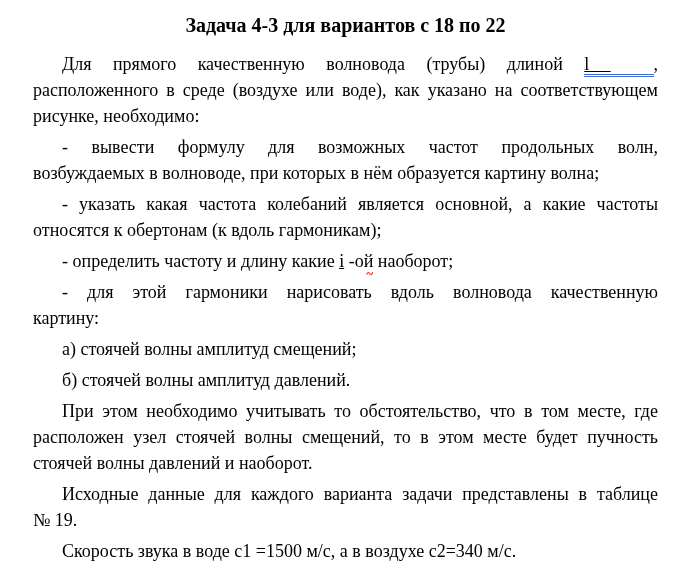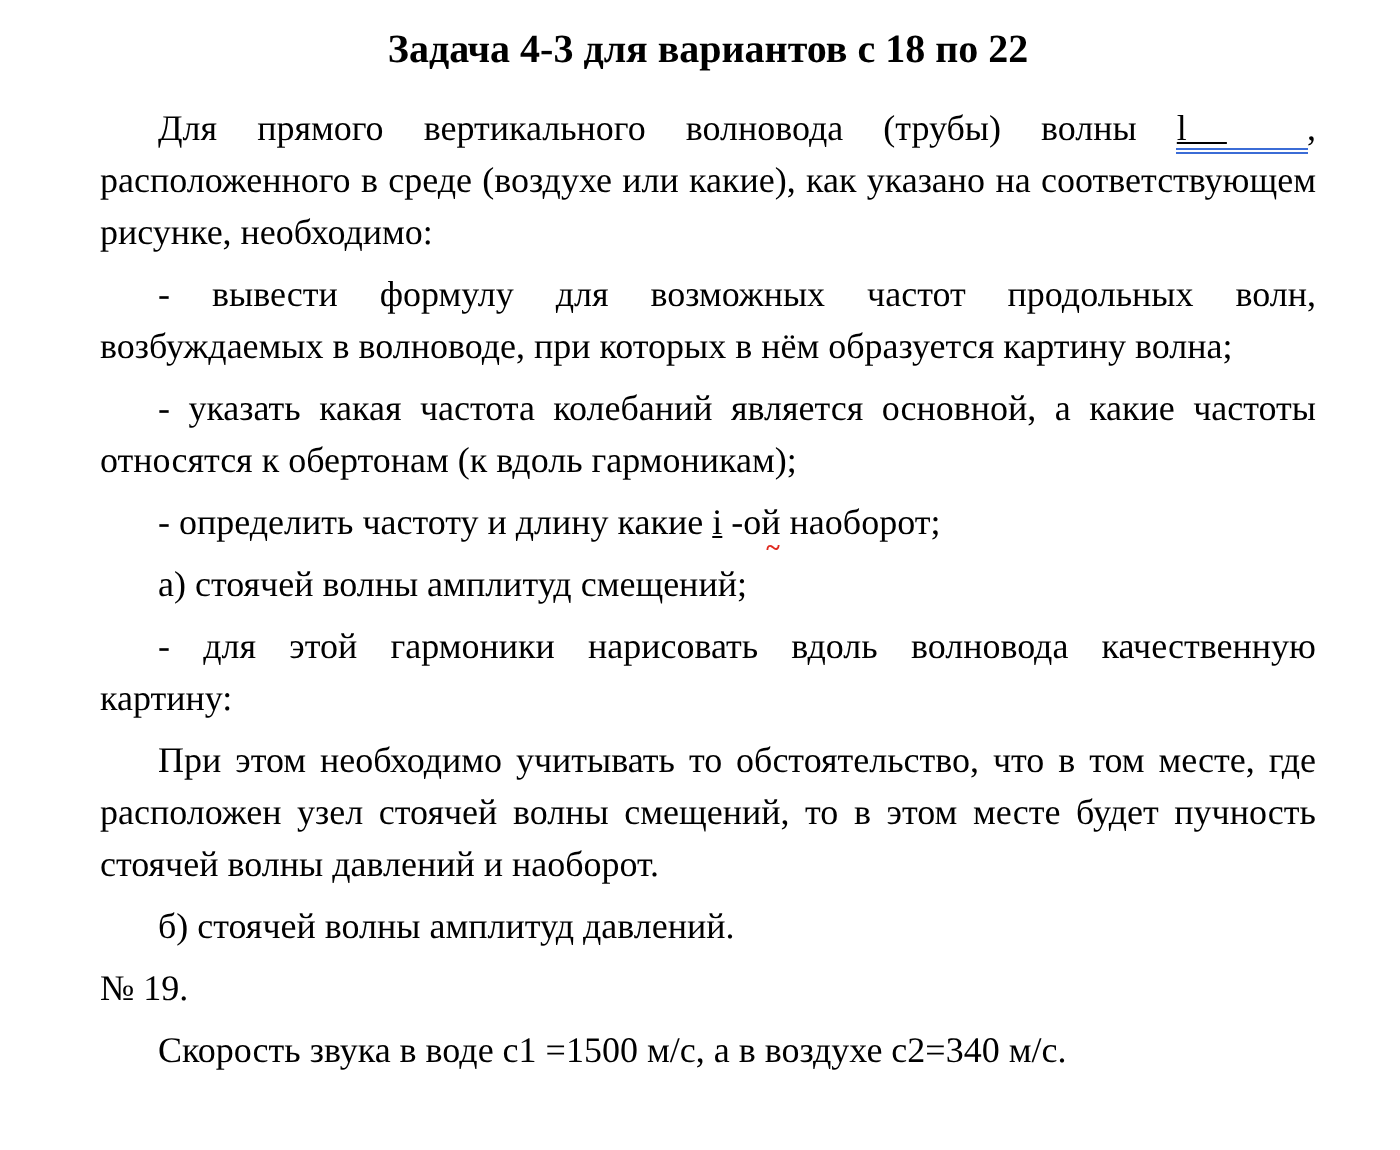--- a/index.html
+++ b/index.html
@@ -8,21 +8,21 @@
     background: #ffffff;
   }
   body {
     width: 700px;
     height: 575px;
     overflow: hidden;
     font-family: "Liberation Serif", "DejaVu Serif", serif;
     color: #000000;
   }
   .doc {
-    padding: 12px 42px 0 50px;
+    padding: 12px 42px 0 33px;
   }
   h1.title {
     font-size: 20px;
     line-height: 27px;
     font-weight: bold;
     text-align: center;
     margin: 0 0 12px 0;
   }
   p.para {
     margin: 0 0 5px 0;
@@ -67,50 +67,51 @@
     line-height: 13px;
   }
 </style>
 </head>
 <body>
 
 <div class="doc">
   <h1 class="title">Задача 4-3 для вариантов с 18 по 22</h1>
   <div>
       <p class="para">
-        <span class="line justify first"><span class="seg seg-plain">Для прямого вертикального волновода (трубы) волны </span><span class="seg seg-underline-grammar">l&nbsp;</span><span class="seg seg-grammar-tail">&nbsp;&nbsp;</span><span class="seg seg-plain">,</span></span>
-        <span class="line justify"><span class="seg seg-plain">расположенного в среде (воздухе или какие), как указано на соответствующем</span></span>
+        <span class="line justify first"><span class="seg seg-plain">Для прямого качественную волновода (трубы) длиной </span><span class="seg seg-underline-grammar">l&nbsp;</span><span class="seg seg-grammar-tail">&nbsp;&nbsp;</span><span class="seg seg-plain">,</span></span>
+        <span class="line justify"><span class="seg seg-plain">расположенного в среде (воздухе или воде), как указано на соответствующем</span></span>
         <span class="line"><span class="seg seg-plain">рисунке, необходимо:</span></span>
       </p>
       <p class="para">
         <span class="line justify first"><span class="seg seg-plain">- вывести формулу для возможных частот продольных волн,</span></span>
         <span class="line"><span class="seg seg-plain">возбуждаемых в волноводе, при которых в нём образуется картину волна;</span></span>
       </p>
       <p class="para">
         <span class="line justify first"><span class="seg seg-plain">- указать какая частота колебаний является основной, а какие частоты</span></span>
         <span class="line"><span class="seg seg-plain">относятся к обертонам (к вдоль гармоникам);</span></span>
       </p>
       <p class="para">
         <span class="line first"><span class="seg seg-plain">- определить частоту и длину какие </span><span class="seg seg-underline-spell">i</span><span class="seg seg-plain"> -ой наоборот;</span></span>
       </p>
       <p class="para">
+        <span class="line justify first"><span class="seg seg-plain">- для этой гармоники нарисовать вдоль волновода качественную</span></span>
+        <span class="line"><span class="seg seg-plain">картину:</span></span>
+      </p>
+      <p class="para">
         <span class="line first"><span class="seg seg-plain">а) стоячей волны амплитуд смещений;</span></span>
       </p>
       <p class="para">
-        <span class="line justify first"><span class="seg seg-plain">- для этой гармоники нарисовать вдоль волновода качественную</span></span>
-        <span class="line"><span class="seg seg-plain">картину:</span></span>
+        <span class="line first"><span class="seg seg-plain">б) стоячей волны амплитуд давлений.</span></span>
       </p>
       <p class="para">
         <span class="line justify first"><span class="seg seg-plain">При этом необходимо учитывать то обстоятельство, что в том месте, где</span></span>
         <span class="line justify"><span class="seg seg-plain">расположен узел стоячей волны смещений, то в этом месте будет пучность</span></span>
         <span class="line"><span class="seg seg-plain">стоячей волны давлений и наоборот.</span></span>
       </p>
       <p class="para">
-        <span class="line first"><span class="seg seg-plain">б) стоячей волны амплитуд давлений.</span></span>
-      </p>
-      <p class="para">
+        <span class="line justify first"><span class="seg seg-plain">Исходные данные для каждого варианта задачи представлены в таблице</span></span>
         <span class="line"><span class="seg seg-plain">№ 19.</span></span>
       </p>
       <p class="para">
         <span class="line first"><span class="seg seg-plain">Скорость звука в воде c1 =1500 м/с, а в воздухе c2=340 м/с.</span></span>
       </p>
     </div>
 </div>
 
 </body></html>

